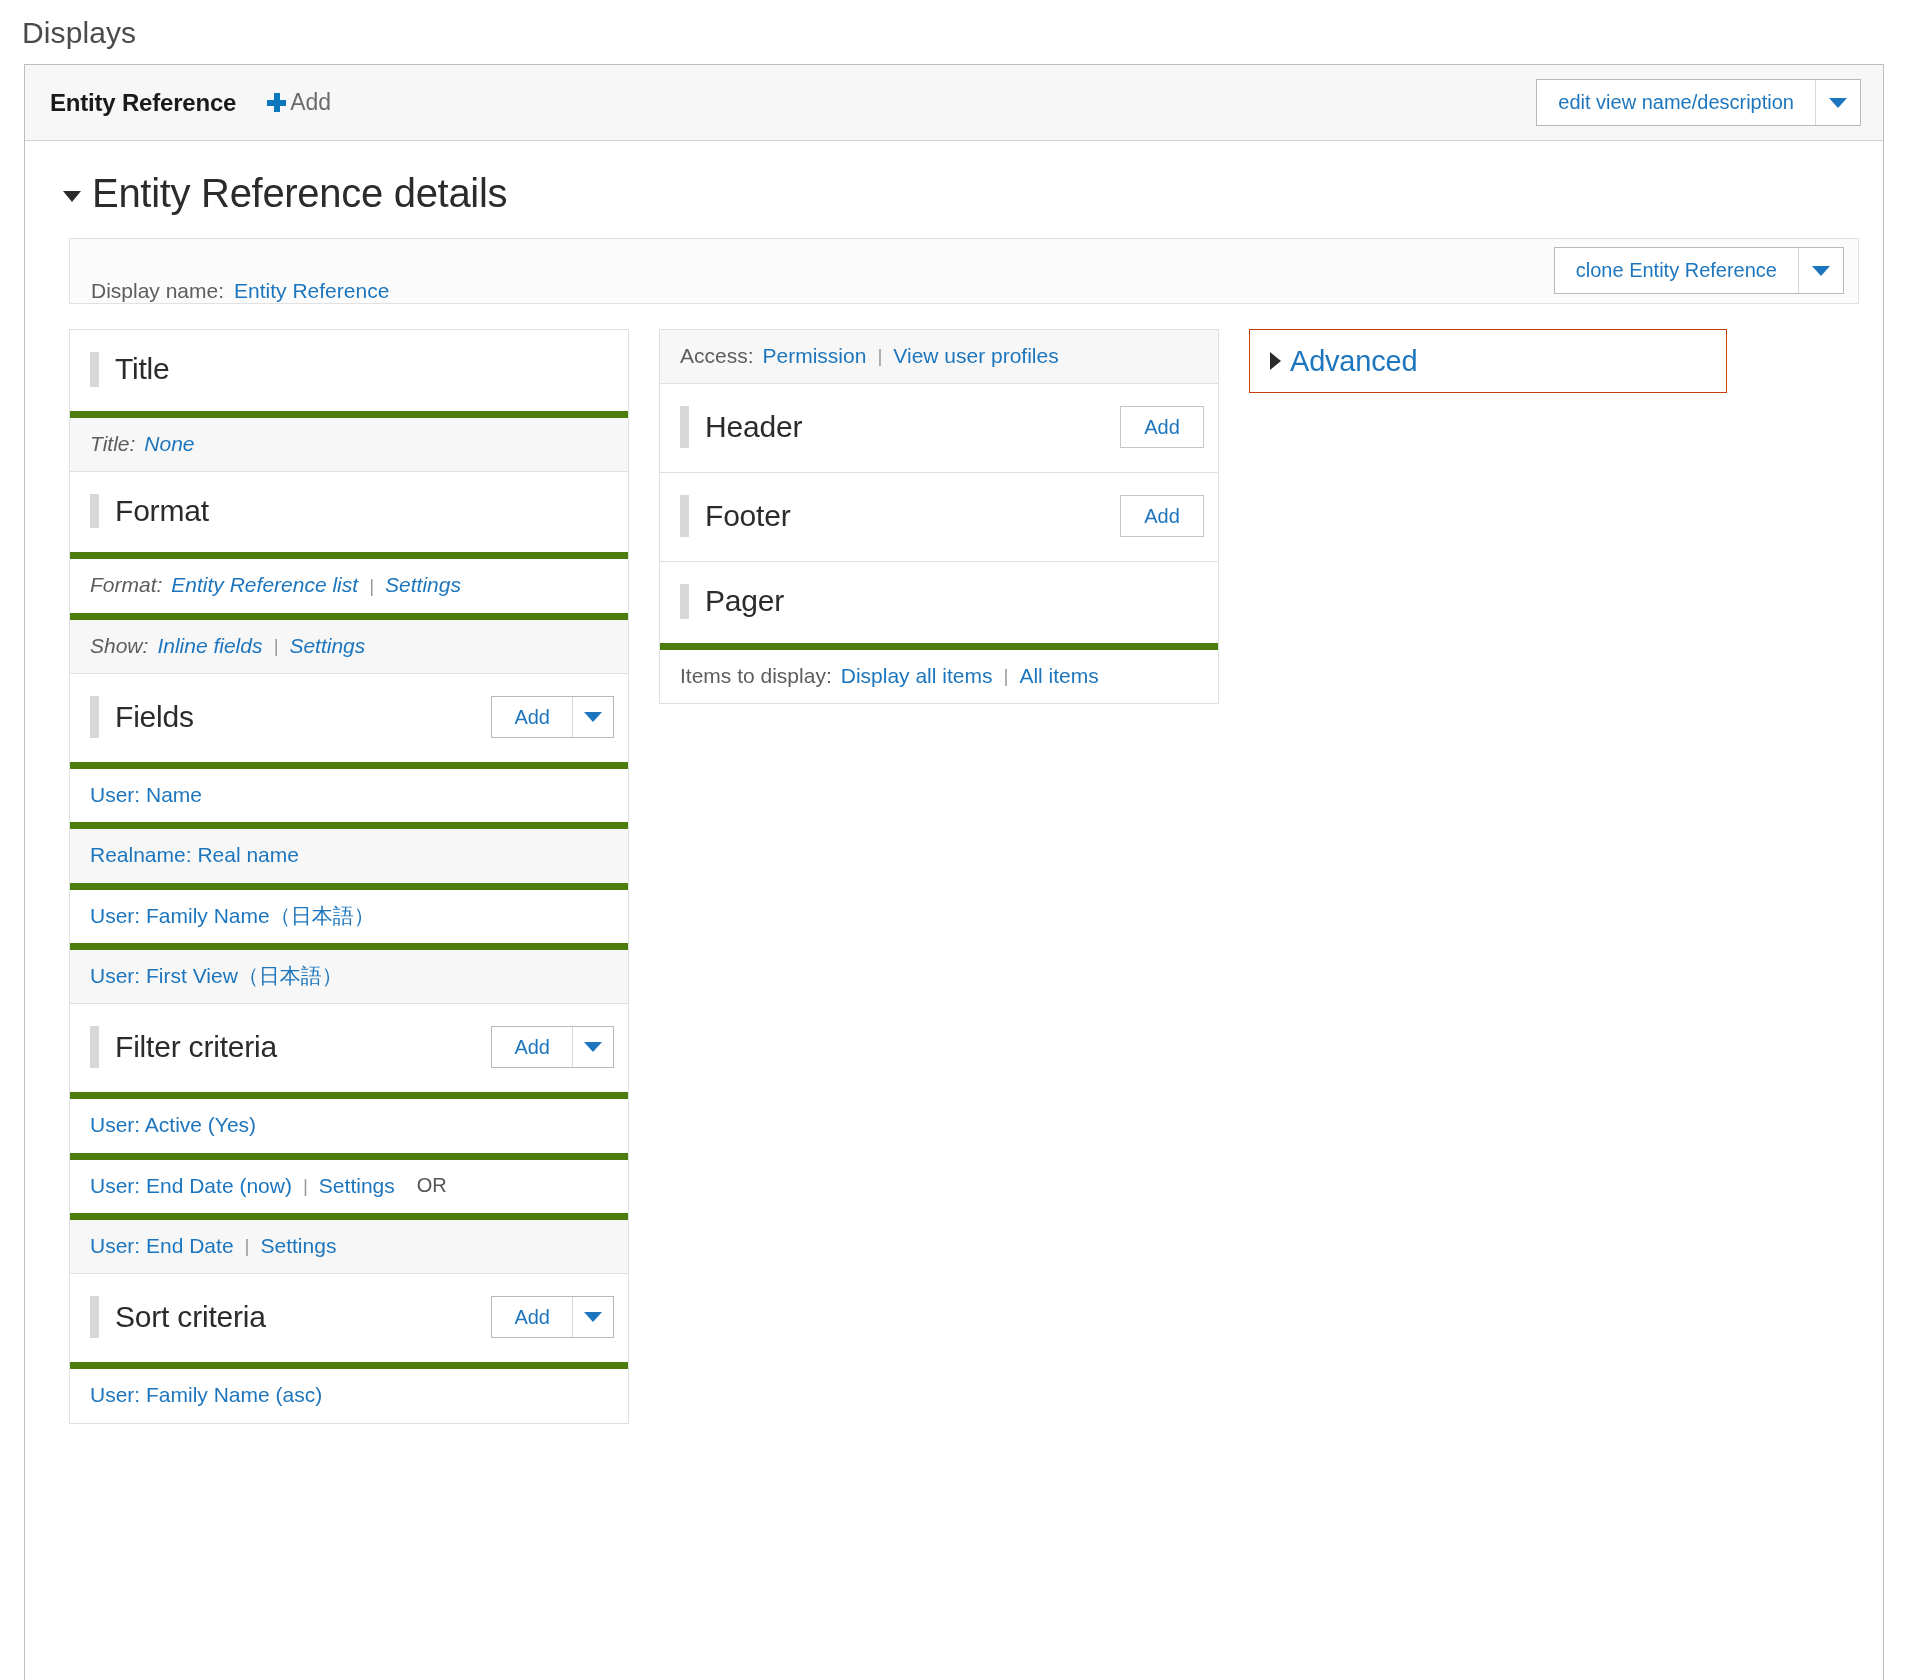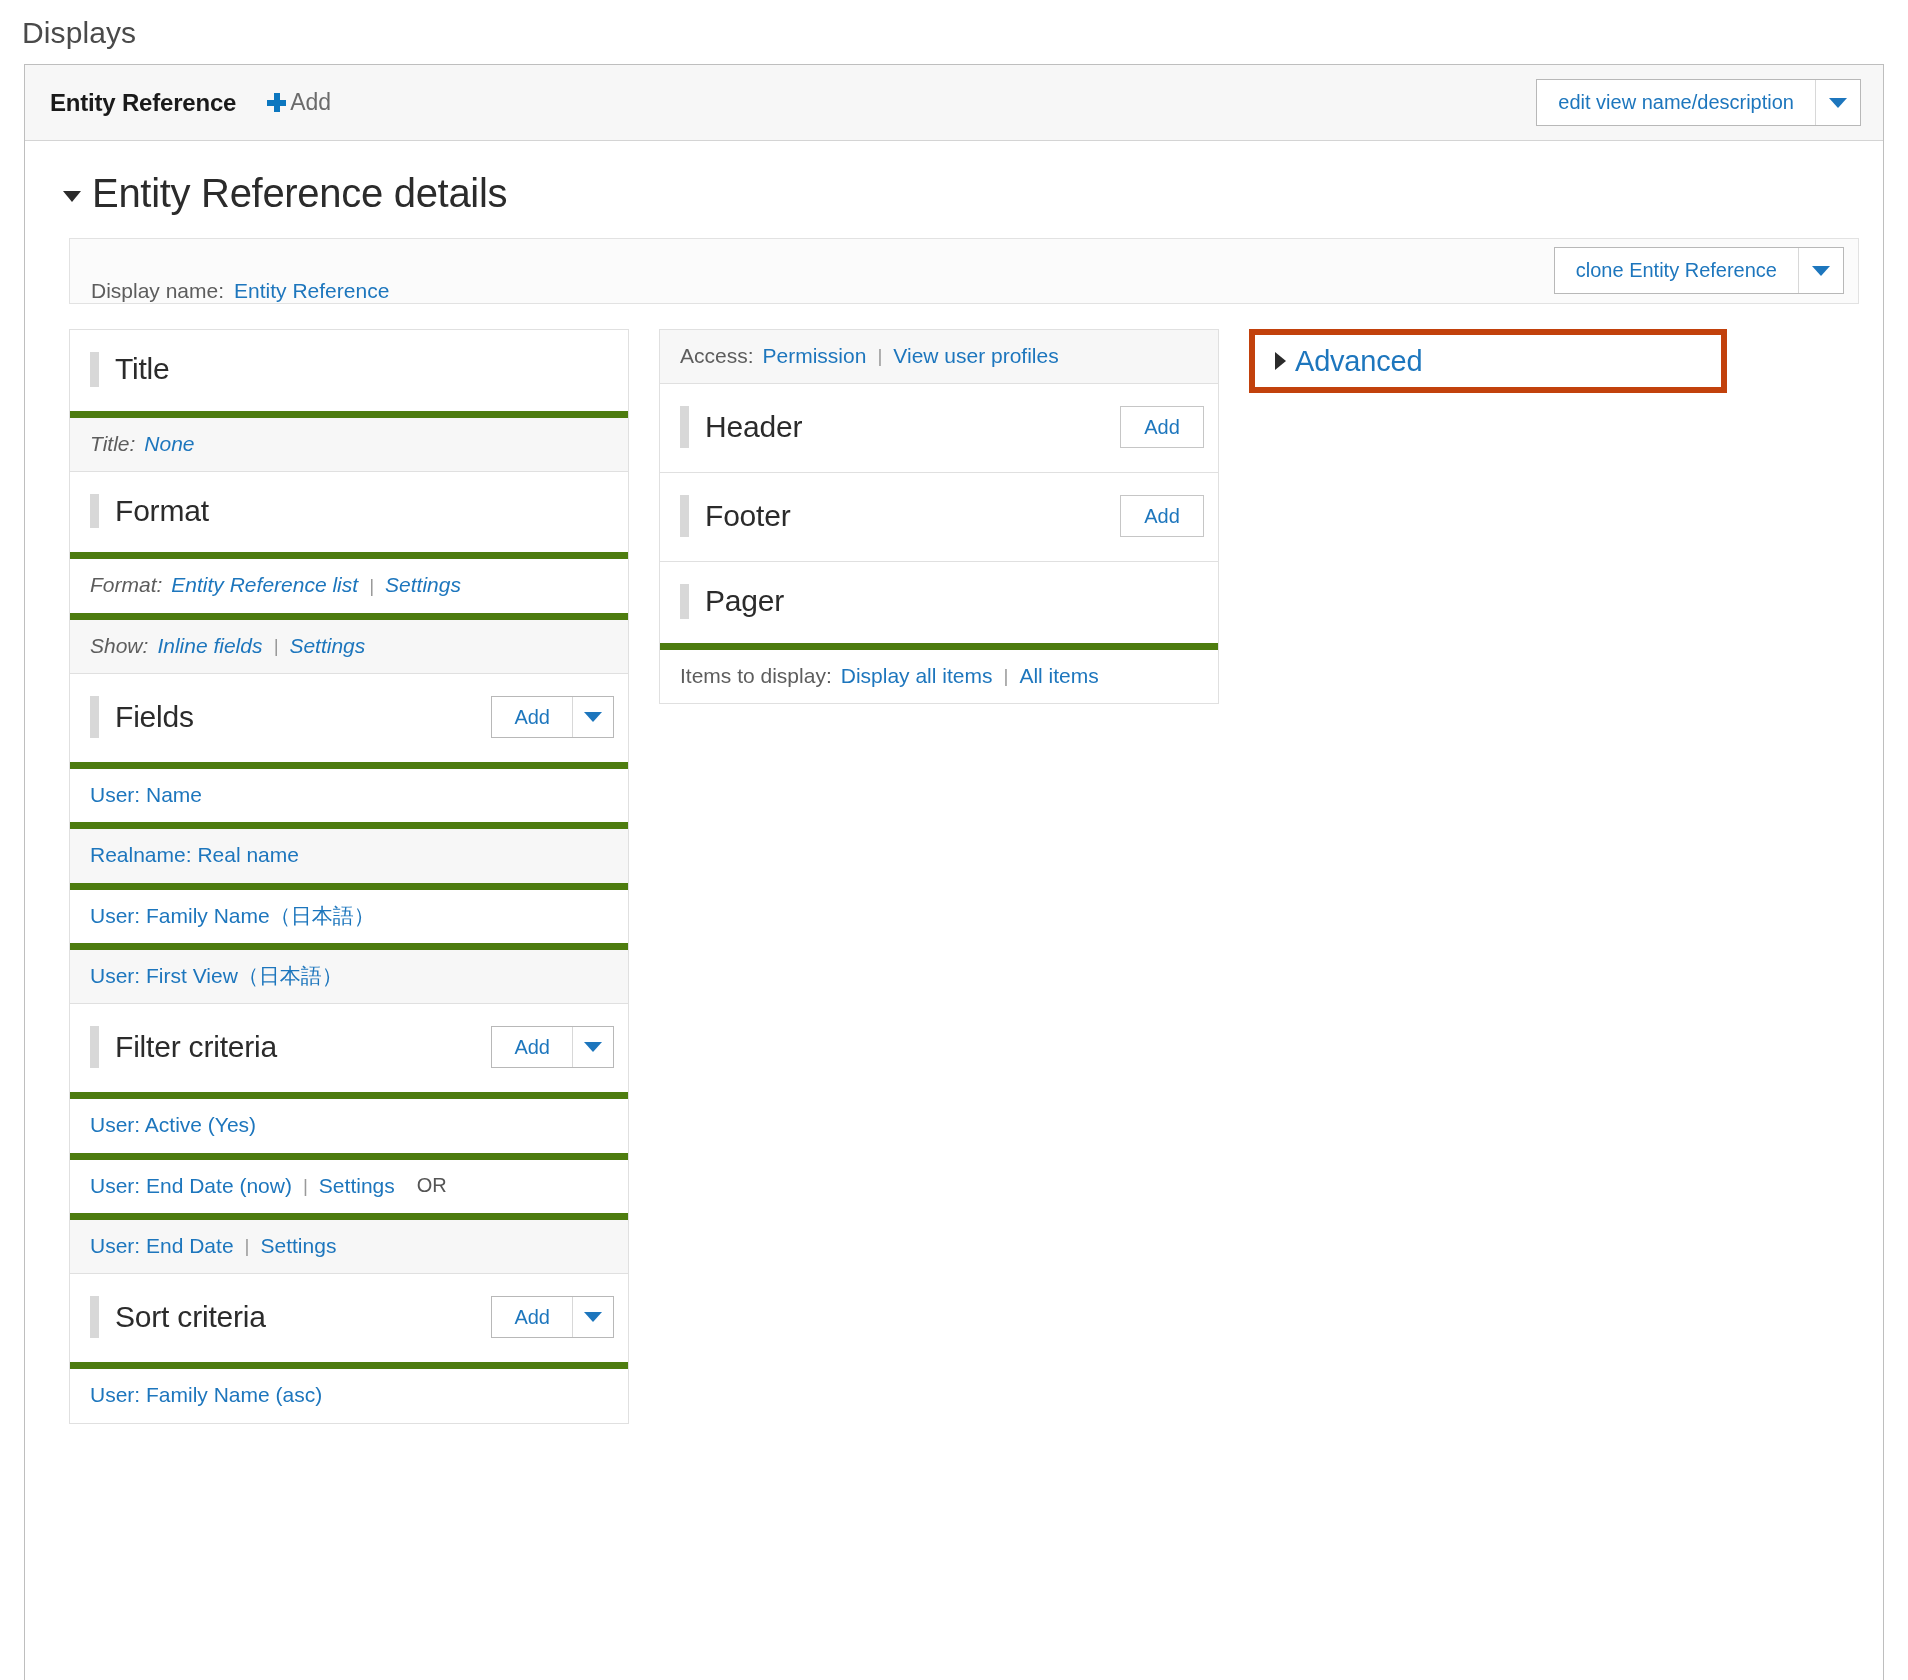--- a/index.html
+++ b/index.html
@@ -273,21 +273,21 @@
     font-size: 20px;
     white-space: nowrap;
   }
   .androw {
     color: #4f4f4f;
     font-size: 20px;
   }
 
   
   .advanced-box {
-    border: 6px solid #c2410c;
+    border: 1px solid #c2410c;
     background: #ffffff;
     height: 64px;
     display: flex;
     align-items: center;
     padding-left: 20px;
     box-sizing: border-box;
   }
   .tri-right {
     width: 0; height: 0;
     border-top: 9px solid transparent;

